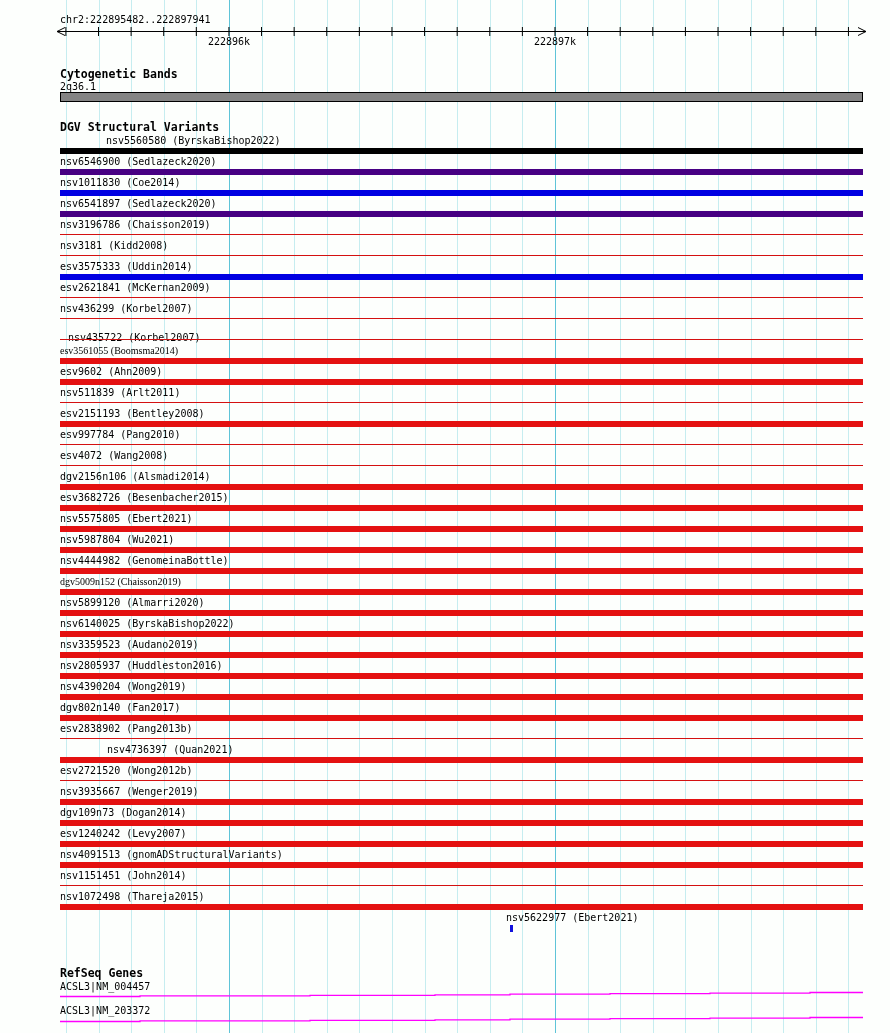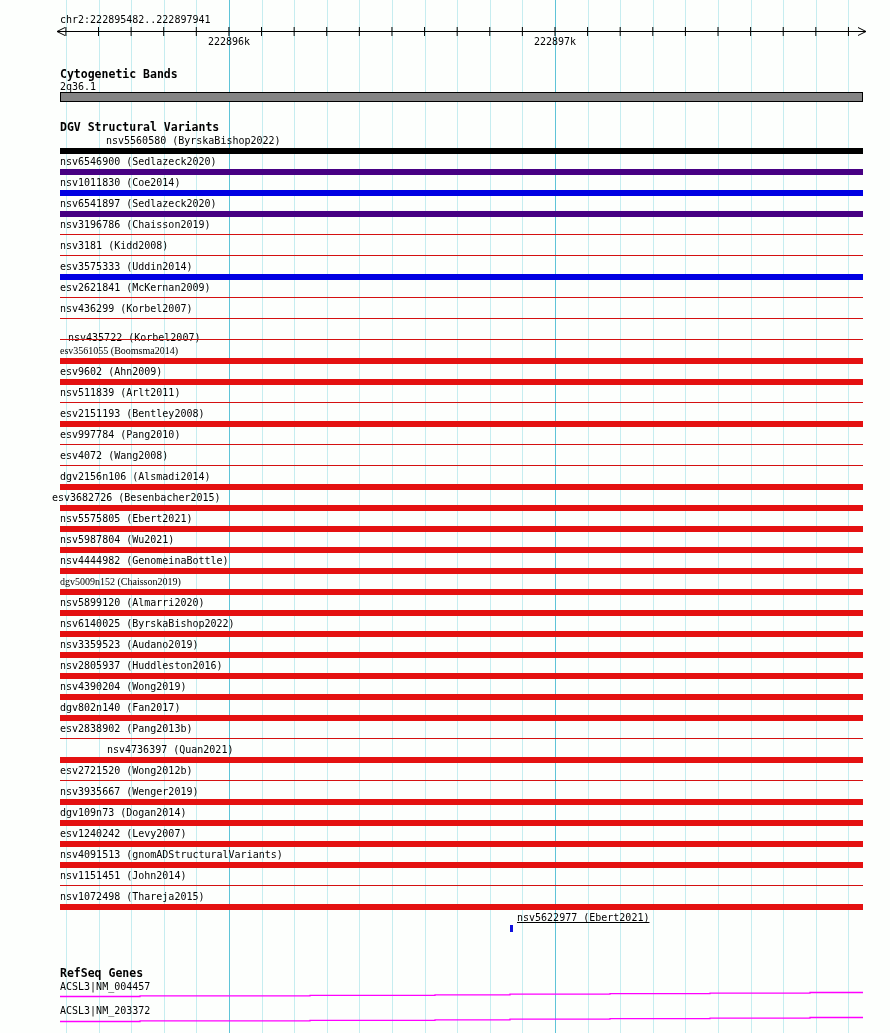--- a/index.html
+++ b/index.html
@@ -124,21 +124,21 @@
       <div class="vlabel" style="left: 60px; top: 387px;">nsv511839 (Arlt2011)</div>
       <div class="vbar" style="background: rgb(212, 17, 17); left: 60px; width: 803px; top: 402px; height: 1px;"></div>
       <div class="vlabel" style="left: 60px; top: 408px;">esv2151193 (Bentley2008)</div>
       <div class="vbar" style="background: rgb(228, 17, 17); left: 60px; width: 803px; top: 421px; height: 6px;"></div>
       <div class="vlabel" style="left: 60px; top: 429px;">esv997784 (Pang2010)</div>
       <div class="vbar" style="background: rgb(212, 17, 17); left: 60px; width: 803px; top: 444px; height: 1px;"></div>
       <div class="vlabel" style="left: 60px; top: 450px;">esv4072 (Wang2008)</div>
       <div class="vbar" style="background: rgb(212, 17, 17); left: 60px; width: 803px; top: 465px; height: 1px;"></div>
       <div class="vlabel" style="left: 60px; top: 471px;">dgv2156n106 (Alsmadi2014)</div>
       <div class="vbar" style="background: rgb(228, 17, 17); left: 60px; width: 803px; top: 484px; height: 6px;"></div>
-      <div class="vlabel" style="left: 52px; top: 492px;">esv3682726 (Besenbacher2015)</div>
+      <div class="vlabel" style="left: 60px; top: 492px;">esv3682726 (Besenbacher2015)</div>
       <div class="vbar" style="background: rgb(228, 17, 17); left: 60px; width: 803px; top: 505px; height: 6px;"></div>
       <div class="vlabel" style="left: 60px; top: 513px;">nsv5575805 (Ebert2021)</div>
       <div class="vbar" style="background: rgb(228, 17, 17); left: 60px; width: 803px; top: 526px; height: 6px;"></div>
       <div class="vlabel" style="left: 60px; top: 534px;">nsv5987804 (Wu2021)</div>
       <div class="vbar" style="background: rgb(228, 17, 17); left: 60px; width: 803px; top: 547px; height: 6px;"></div>
       <div class="vlabel" style="left: 60px; top: 555px;">nsv4444982 (GenomeinaBottle)</div>
       <div class="vbar" style="background: rgb(228, 17, 17); left: 60px; width: 803px; top: 568px; height: 6px;"></div>
       <div class="vlabel" style="left: 60px; top: 576px; font-family: Liberation Serif, serif;">dgv5009n152 (Chaisson2019)</div>
       <div class="vbar" style="background: rgb(228, 17, 17); left: 60px; width: 803px; top: 589px; height: 6px;"></div>
       <div class="vlabel" style="left: 60px; top: 597px;">nsv5899120 (Almarri2020)</div>
@@ -164,21 +164,21 @@
       <div class="vlabel" style="left: 60px; top: 807px;">dgv109n73 (Dogan2014)</div>
       <div class="vbar" style="background: rgb(228, 17, 17); left: 60px; width: 803px; top: 820px; height: 6px;"></div>
       <div class="vlabel" style="left: 60px; top: 828px;">esv1240242 (Levy2007)</div>
       <div class="vbar" style="background: rgb(228, 17, 17); left: 60px; width: 803px; top: 841px; height: 6px;"></div>
       <div class="vlabel" style="left: 60px; top: 849px;">nsv4091513 (gnomADStructuralVariants)</div>
       <div class="vbar" style="background: rgb(228, 17, 17); left: 60px; width: 803px; top: 862px; height: 6px;"></div>
       <div class="vlabel" style="left: 60px; top: 870px;">nsv1151451 (John2014)</div>
       <div class="vbar" style="background: rgb(212, 17, 17); left: 60px; width: 803px; top: 885px; height: 1px;"></div>
       <div class="vlabel" style="left: 60px; top: 891px;">nsv1072498 (Thareja2015)</div>
       <div class="vbar" style="background: rgb(228, 17, 17); left: 60px; width: 803px; top: 904px; height: 6px;"></div>
-      <div class="vlabel" style="left: 517px; top: 912px; text-decoration: underline;">nsv5622977 (Ebert2021)</div>
+      <div class="vlabel" style="left: 506px; top: 912px;">nsv5622977 (Ebert2021)</div>
       <div class="vbar" style="background: rgb(17, 17, 221); left: 510px; width: 3px; top: 925px; height: 7px;"></div>
     </div>
 
   <div class="section-title" style="left:60px;top:967px;">RefSeq Genes</div>
 
   <div id="genes">
       <div class="txt" style="left: 60px; top: 981px;">ACSL3|NM_004457</div>
       <div class="txt" style="left: 60px; top: 1005px;">ACSL3|NM_203372</div>
     </div>
 

